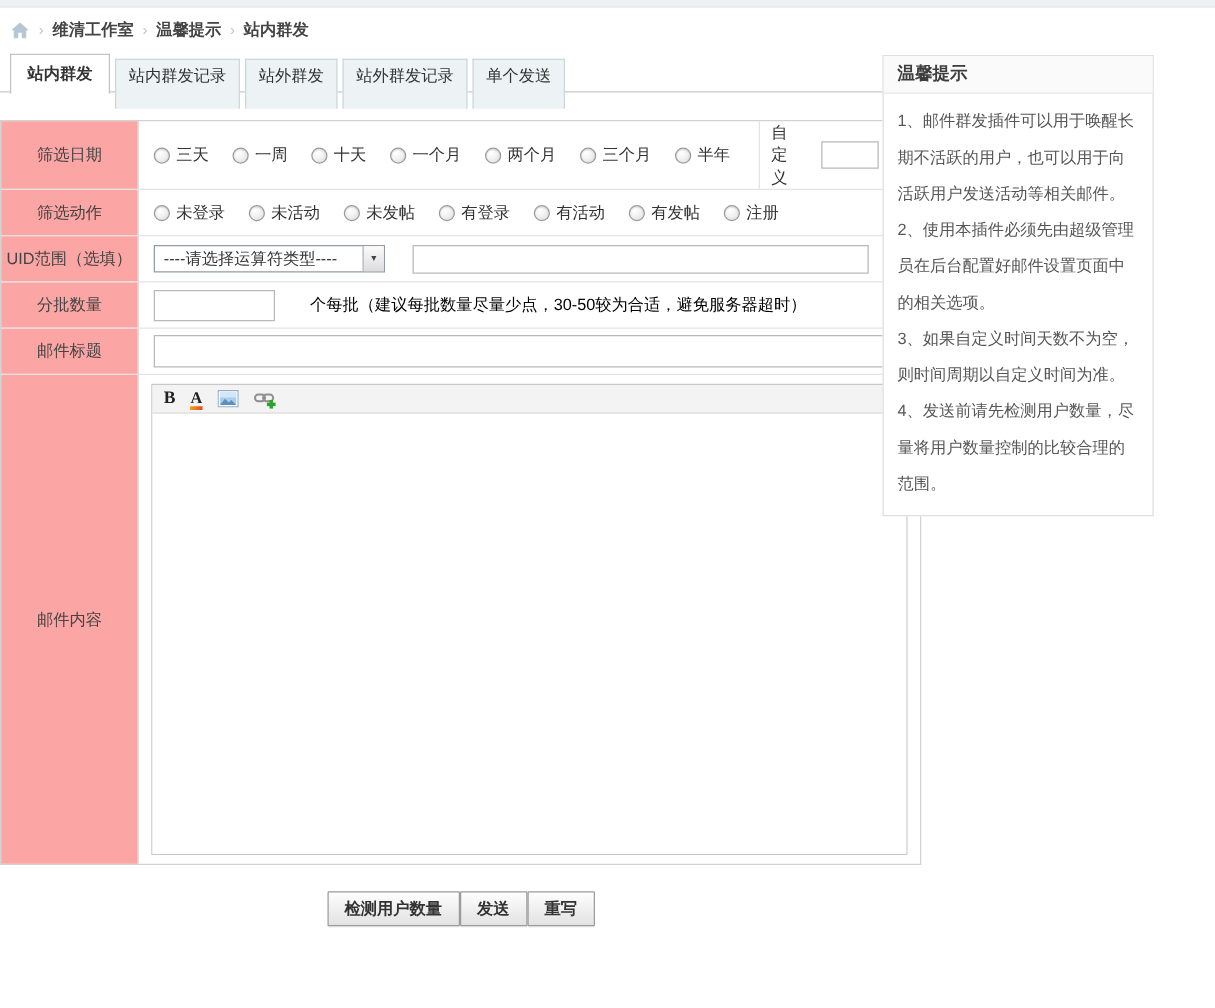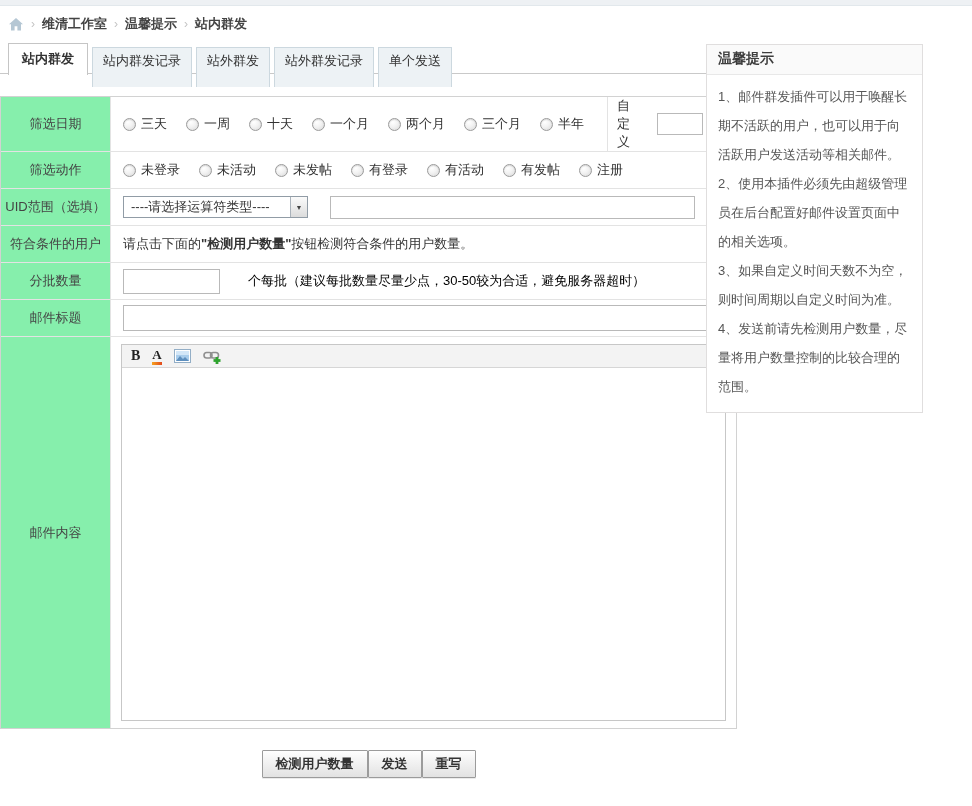--- a/index.html
+++ b/index.html
@@ -29,21 +29,21 @@
     margin-top:0; height:32px; line-height:30px; padding:0 13px;
     background:#fff; border:1px solid #c5c5c5; border-bottom:none;
     font-weight:bold; position:relative; z-index:2;
   }
 
   
   .ftable { width:737px; margin-top:22px; border:1px solid #d2d2d2; }
   .frow { display:flex; align-items:stretch; border-bottom:1px solid #e3e3e3; min-height:37px; }
   .frow:last-child { border-bottom:none; }
   .flabel {
-    width:110px; flex:none; background:#86efac; border-right:1px solid #e3e3e3;
+    width:110px; flex:none; background:#fca5a5; border-right:1px solid #e3e3e3;
     display:flex; align-items:center; justify-content:center; color:#444; text-align:center;
     padding:0 4px;
   }
   .fcontent { flex:1; display:flex; align-items:center; padding:0 12px; min-width:0; }
   .fcontent.nopad { padding:0; }
 
   
   .radio-group { display:flex; align-items:center; gap:19px; flex:1; padding-left:12px; }
   .radio-option { display:flex; align-items:center; gap:5px; cursor:pointer; white-space:nowrap; }
   .radio-circle {
@@ -224,28 +224,20 @@
     <div class="flabel">UID范围（选填）</div>
     <div class="fcontent">
       <span class="sel wide">
         <span class="sel-txt">----请选择运算符类型----</span>
         <span class="sel-btn">▼</span>
       </span>
       <input type="text" class="uid-input" value="" style="">
     </div>
   </div>
 
-  <div class="frow">
-    <div class="flabel">符合条件的用户</div>
-    <div class="fcontent">
-      <span>
-        <span>请点击下面的</span><b>"检测用户数量"</b><span>按钮检测符合条件的用户数量。</span>
-      </span>
-    </div>
-  </div>
 
   <div class="frow">
     <div class="flabel">分批数量</div>
     <div class="fcontent">
       <input type="text" class="batch-input" value="" style="">
       <span class="hint">个每批（建议每批数量尽量少点，30-50较为合适，避免服务器超时）</span>
     </div>
   </div>
 
   <div class="frow">

